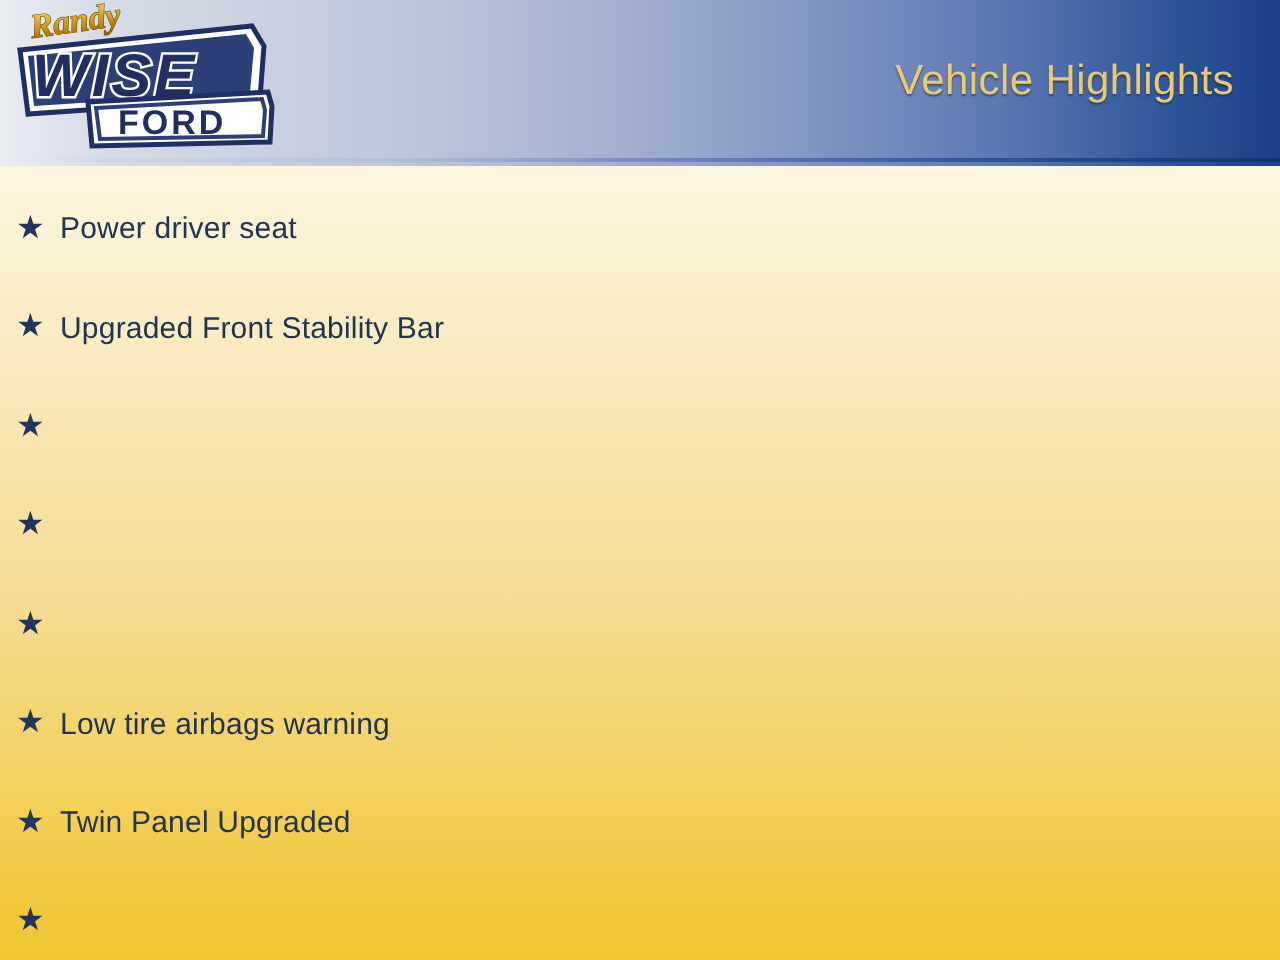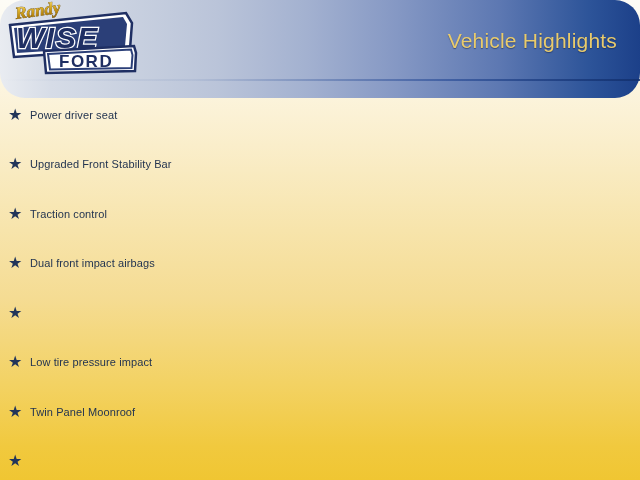--- a/index.html
+++ b/index.html
@@ -29,32 +29,31 @@
         #f1c93e 93%,
         #f0c632 100%);
   }
 
   
   .header {
     position: absolute;
     left: 0;
     top: 0;
     width: 640px;
-    height: 98px;
+    height: 83px;
     background: linear-gradient(to right,
         #e9ecf1 0%,
         #d6dce7 8%,
         #c9d1e0 20%,
         #bac4d9 34%,
         #a3b1d0 48%,
         #8598c4 62%,
         #5d78b2 78%,
         #2d5499 92%,
         #1c4089 100%);
-    border-radius: 25px;
   }
   .header-bottom-edge {
     position: absolute;
     left: 0;
     top: 79px;
     width: 640px;
     height: 2px;
     background: linear-gradient(to right,
         rgba(255,255,255,0.0) 0%,
         rgba(160,175,205,0.35) 30%,
@@ -105,21 +104,21 @@
   .hl-star {
     flex: 0 0 auto;
     width: 22px;
     font-size: 16px;
     line-height: 1;
     color: #22355a;
     text-align: left;
   }
   .hl-label {
     flex: 1 1 auto;
-    font-size: 11px;
+    font-size: 15px;
     color: #233450;
     letter-spacing: 0.1px;
     white-space: nowrap;
   }
 </style>
 </head>
 <body>
 
 <div class="slide">
 
@@ -160,35 +159,33 @@
     <li class="hl-item">
       <span class="hl-star">★</span>
       <span class="hl-label">Power driver seat</span>
     </li>
     <li class="hl-item">
       <span class="hl-star">★</span>
       <span class="hl-label">Upgraded Front Stability Bar</span>
     </li>
     <li class="hl-item">
       <span class="hl-star">★</span>
-      <span class="hl-label">Traction control</span>
-    </li>
-    <li class="hl-item">
-      <span class="hl-star">★</span>
-      <span class="hl-label">Dual front impact airbags</span>
     </li>
     <li class="hl-item">
       <span class="hl-star">★</span>
     </li>
     <li class="hl-item">
       <span class="hl-star">★</span>
-      <span class="hl-label">Low tire pressure impact</span>
     </li>
     <li class="hl-item">
       <span class="hl-star">★</span>
-      <span class="hl-label">Twin Panel Moonroof</span>
+      <span class="hl-label">Low tire airbags warning</span>
+    </li>
+    <li class="hl-item">
+      <span class="hl-star">★</span>
+      <span class="hl-label">Twin Panel Upgraded</span>
     </li>
     <li class="hl-item">
       <span class="hl-star">★</span>
     </li>
   </ul>
 
 </div>
 
 </body></html>

